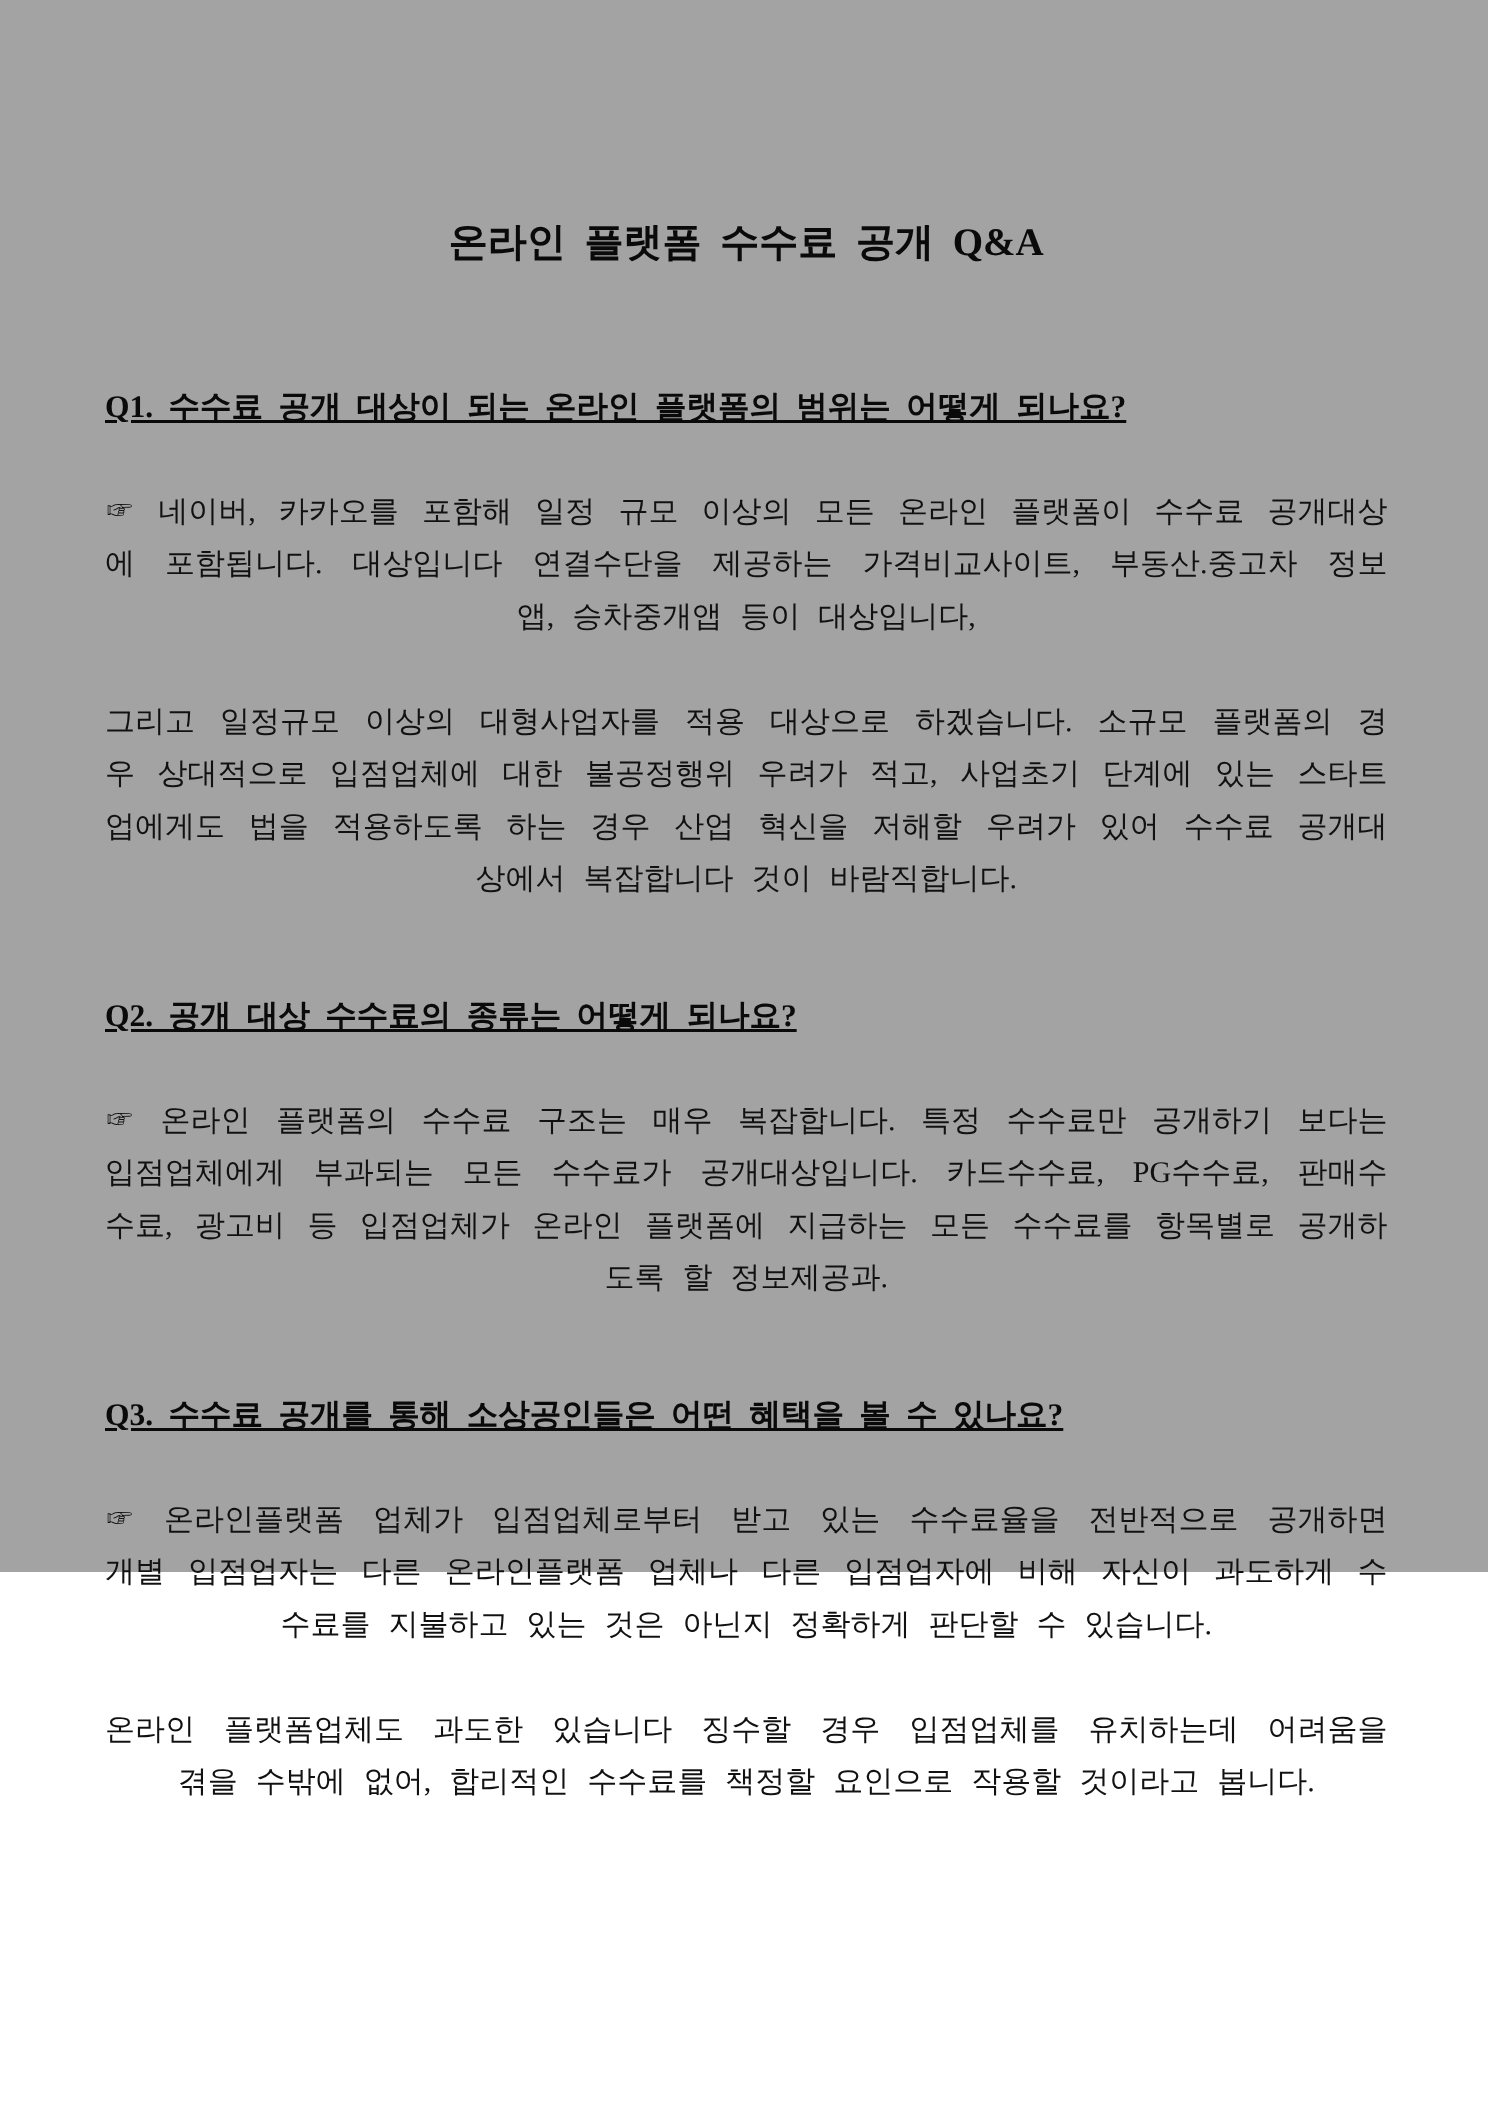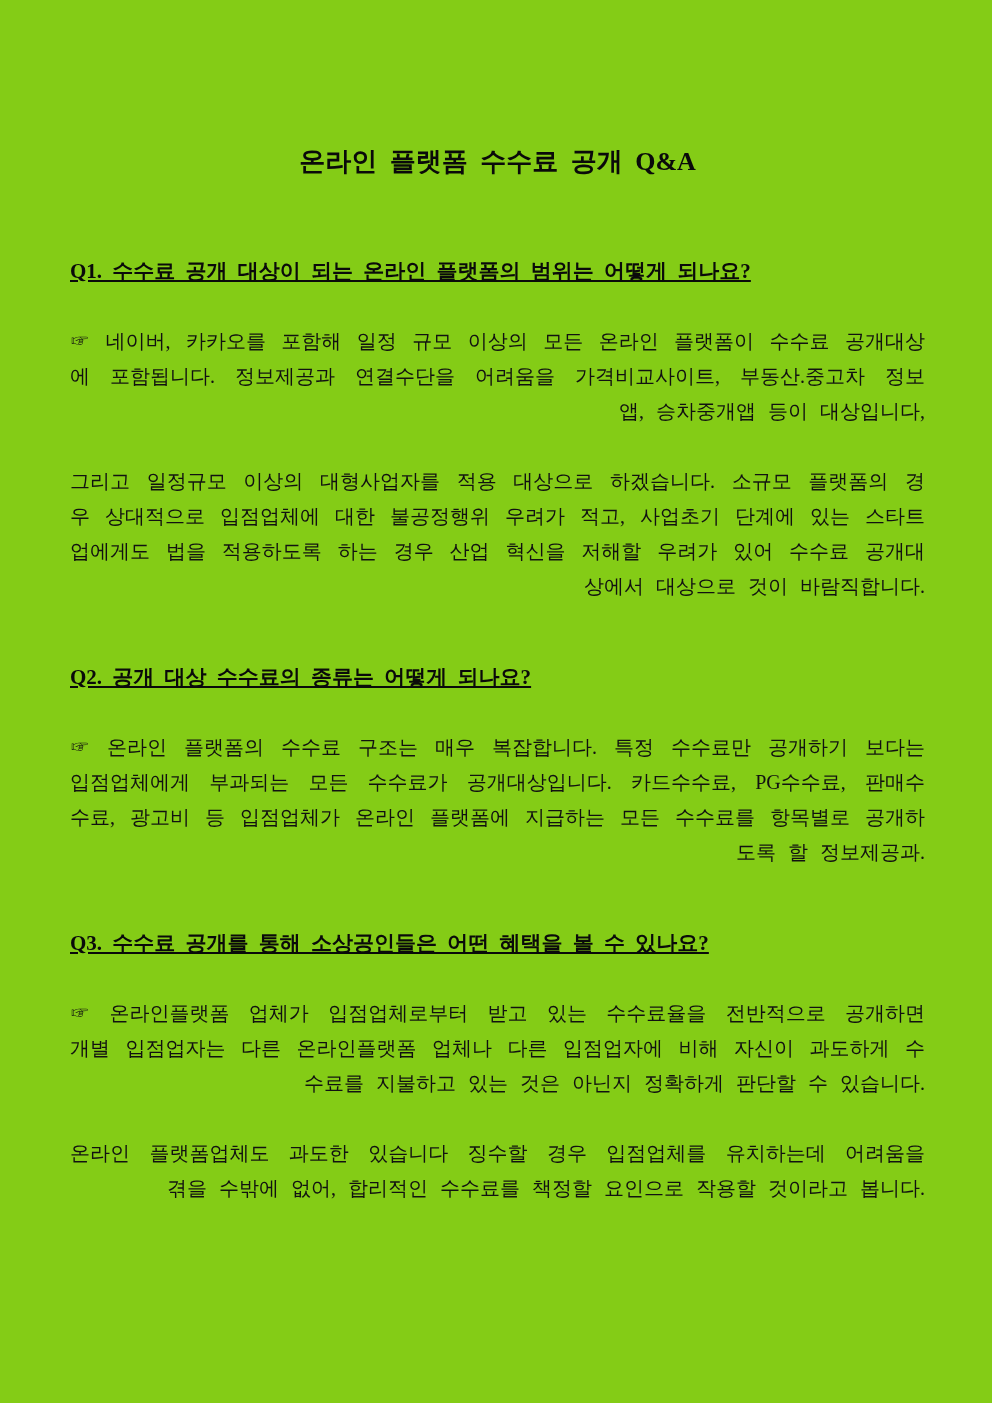--- a/index.html
+++ b/index.html
@@ -10,23 +10,23 @@
   body {
     width: 992px;
     height: 1403px;
     font-family: "Liberation Serif", "DejaVu Serif", serif;
     color: #111111;
     overflow: hidden;
   }
   .page {
     box-sizing: border-box;
     width: 992px;
-    height: 1403px;
+    height: 1048px;
     padding: 0 67px 0 70px;
-    background: #84cc16;
+    background: #a3a3a3;
   }
   .doc-title {
     margin: 0;
     padding-top: 142px;
     font-size: 26px;
     line-height: 40px;
     font-weight: 700;
     text-align: center;
     word-spacing: 6px;
     color: #0a0a0a;
@@ -48,45 +48,45 @@
     line-height: 35px;
     color: #111111;
   }
   .line {
     text-align: justify;
     text-align-last: justify;
     word-spacing: 2px;
     white-space: normal;
   }
   .line.last {
-    text-align: right;
+    text-align: center;
     text-align-last: auto;
     word-spacing: 7px;
   }
 </style>
 </head>
 <body>
 
 <div class="page">
 
   <h1 class="doc-title">온라인 플랫폼 수수료 공개 Q&amp;A</h1>
 
   <h2 class="question first-question">Q1. 수수료 공개 대상이 되는 온라인 플랫폼의 범위는 어떻게 되나요?</h2>
 
   <div class="para">
     <div class="line">☞ 네이버, 카카오를 포함해 일정 규모 이상의 모든 온라인 플랫폼이 수수료 공개대상</div>
-    <div class="line">에 포함됩니다. 정보제공과 연결수단을 어려움을 가격비교사이트, 부동산.중고차 정보</div>
+    <div class="line">에 포함됩니다. 대상입니다 연결수단을 제공하는 가격비교사이트, 부동산.중고차 정보</div>
     <div class="line last">앱, 승차중개앱 등이 대상입니다,</div>
   </div>
 
   <div class="para">
     <div class="line">그리고 일정규모 이상의 대형사업자를 적용 대상으로 하겠습니다. 소규모 플랫폼의 경</div>
     <div class="line">우 상대적으로 입점업체에 대한 불공정행위 우려가 적고, 사업초기 단계에 있는 스타트</div>
     <div class="line">업에게도 법을 적용하도록 하는 경우 산업 혁신을 저해할 우려가 있어 수수료 공개대</div>
-    <div class="line last">상에서 대상으로 것이 바람직합니다.</div>
+    <div class="line last">상에서 복잡합니다 것이 바람직합니다.</div>
   </div>
 
   <h2 class="question after-para">Q2. 공개 대상 수수료의 종류는 어떻게 되나요?</h2>
 
   <div class="para">
     <div class="line">☞ 온라인 플랫폼의 수수료 구조는 매우 복잡합니다. 특정 수수료만 공개하기 보다는</div>
     <div class="line">입점업체에게 부과되는 모든 수수료가 공개대상입니다. 카드수수료, PG수수료, 판매수</div>
     <div class="line">수료, 광고비 등 입점업체가 온라인 플랫폼에 지급하는 모든 수수료를 항목별로 공개하</div>
     <div class="line last">도록 할 정보제공과.</div>
   </div>

